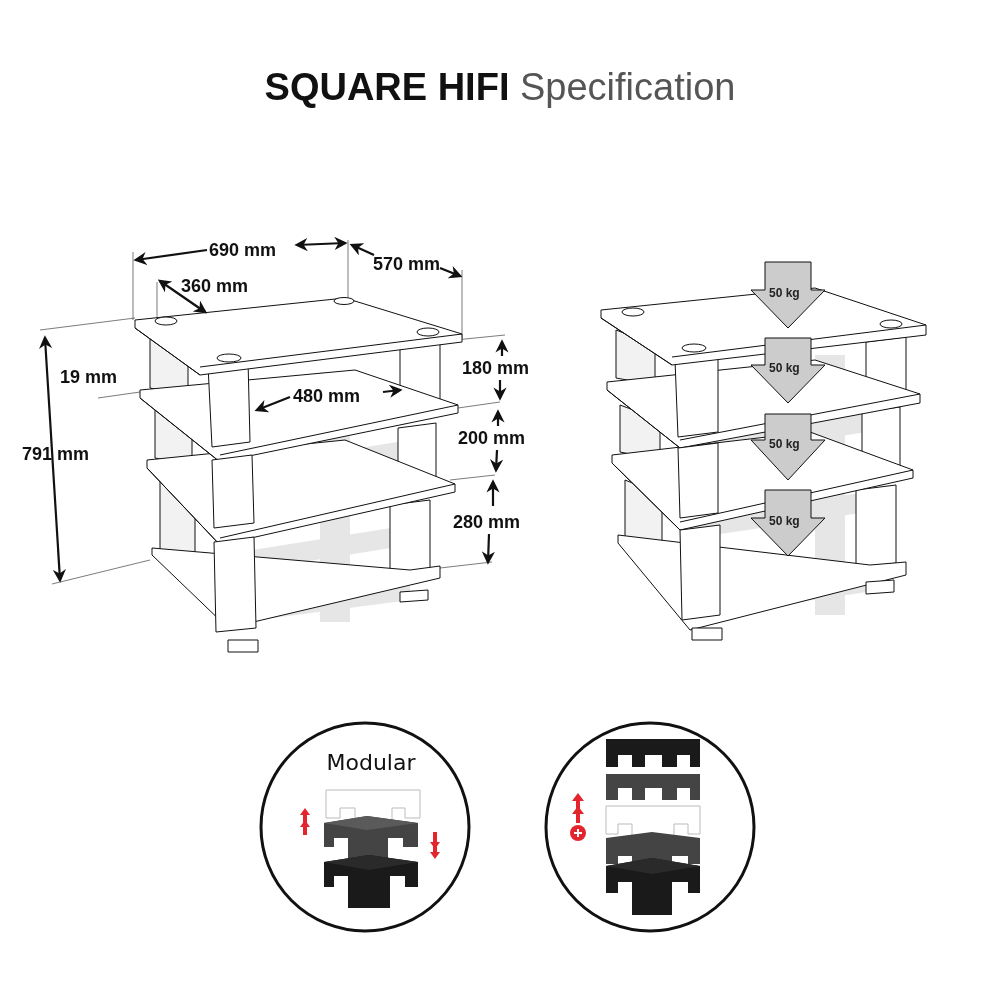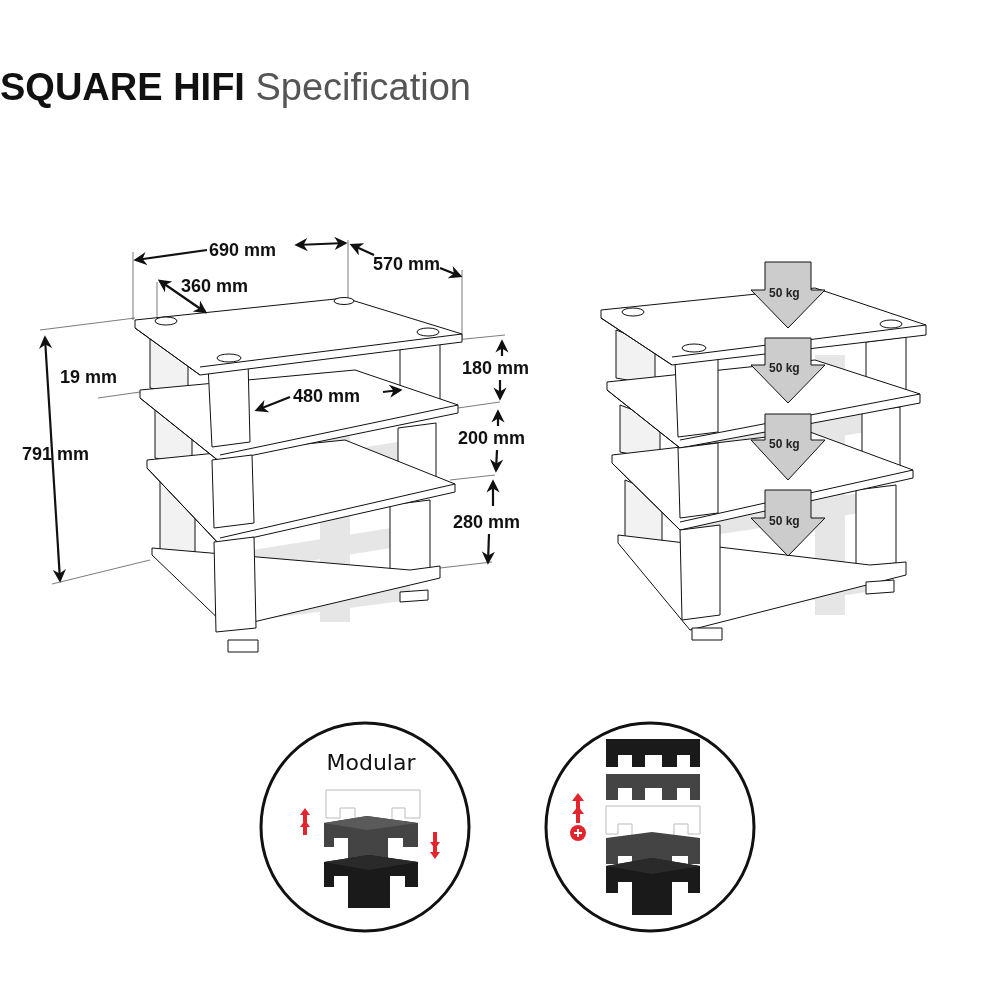--- a/index.html
+++ b/index.html
@@ -12,21 +12,21 @@
       height: 1000px;
       position: relative;
       overflow: hidden;
       font-family: "Liberation Sans", sans-serif;
     }
     .title {
       position: absolute;
       left: 0;
       top: 62px;
       width: 1000px;
-      text-align: left;
+      text-align: center;
       font-size: 38px;
       line-height: 50px;
       letter-spacing: 0px;
     }
     .title .brand {
       font-weight: bold;
       color: #111111;
     }
     .title .sub {
       font-weight: normal;

